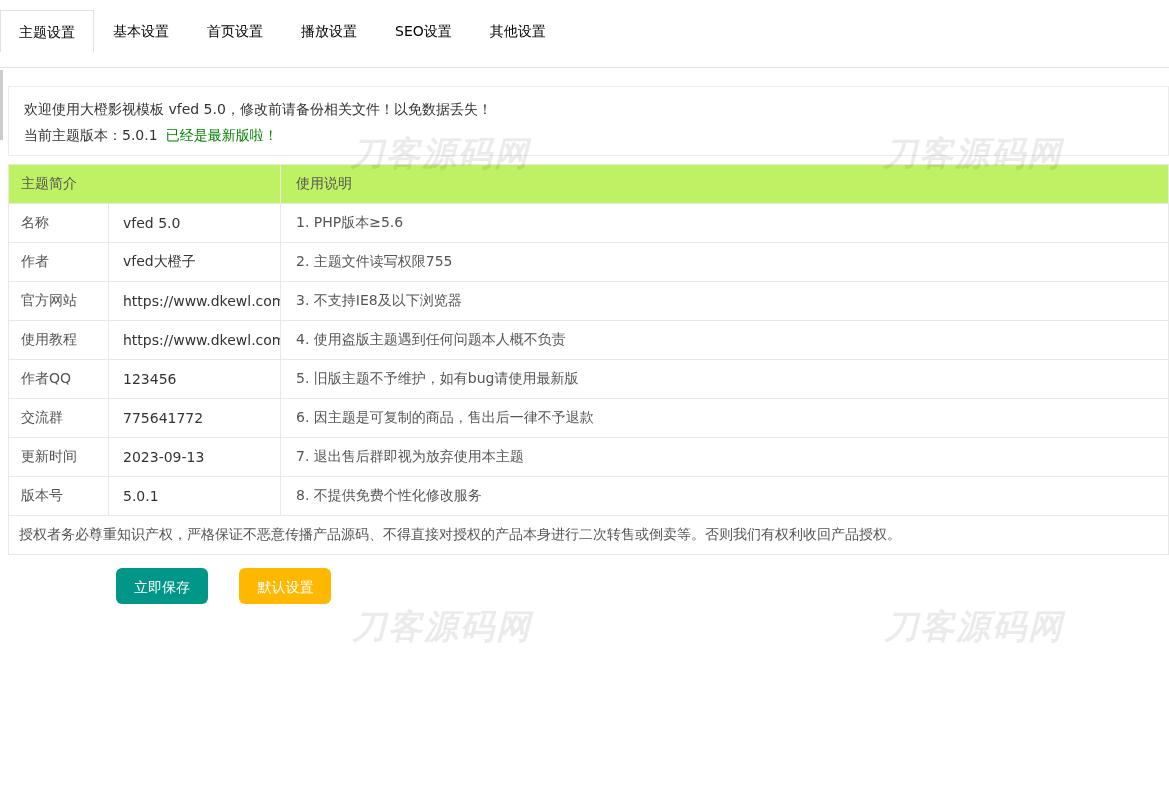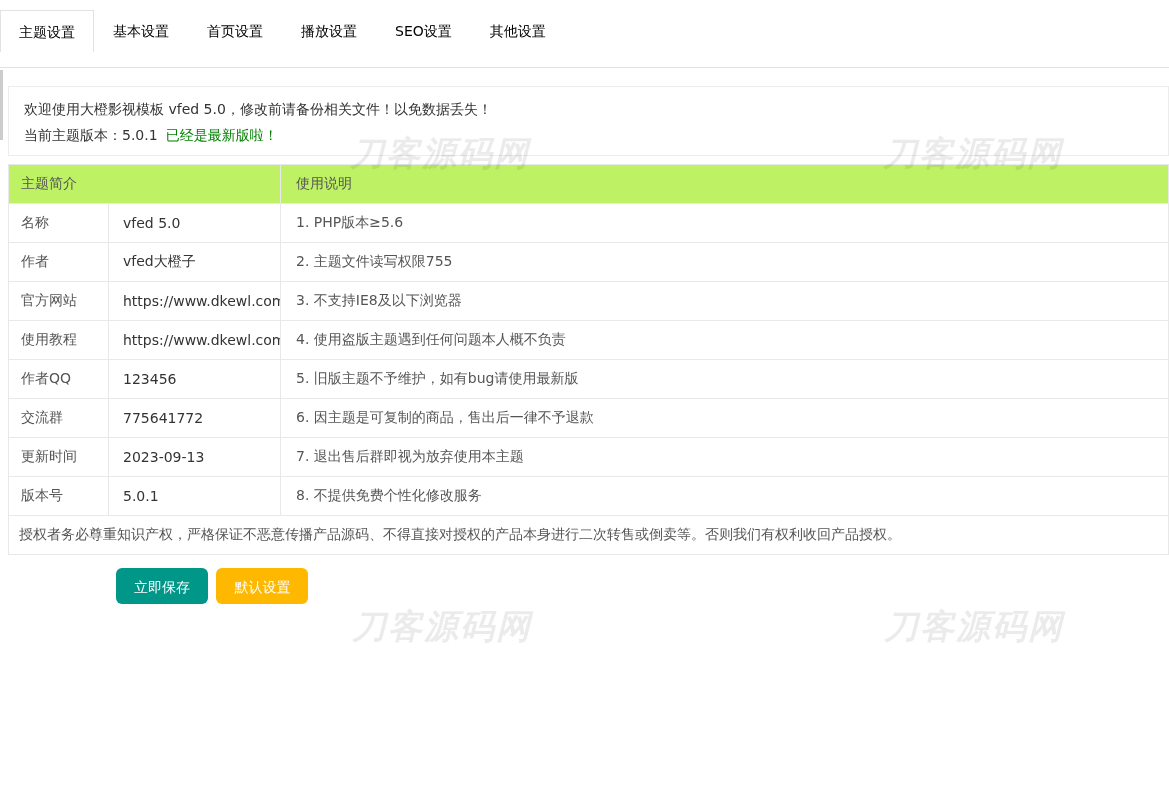--- a/index.html
+++ b/index.html
@@ -53,21 +53,21 @@
   td.c-usage { padding-left: 15px; color: #555; }
   td.c-footer { padding-left: 10px; color: #555; }
 
   
   .btn-row { margin: 13px 0 0 116px; }
   .btn {
     display: inline-block; height: 36px; line-height: 38px; padding: 0 18px;
     border: none; border-radius: 6px; color: #fff; font-size: 14px;
     font-family: inherit; cursor: pointer; vertical-align: top;
   }
-  .btn-reset { margin-left: 4px; }
+  .btn-reset { margin-left: 27px; }
 
   
   .wm {
     position: absolute; z-index: 10; pointer-events: none;
     font-size: 34px; font-weight: bold; font-style: italic;
     letter-spacing: 2px; color: rgba(0, 0, 0, 0.08); white-space: nowrap;
   }
   .wm-1 { left: 350px; top: 131px; }
   .wm-2 { left: 883px; top: 131px; }
   .wm-3 { left: 352px; top: 604px; }

